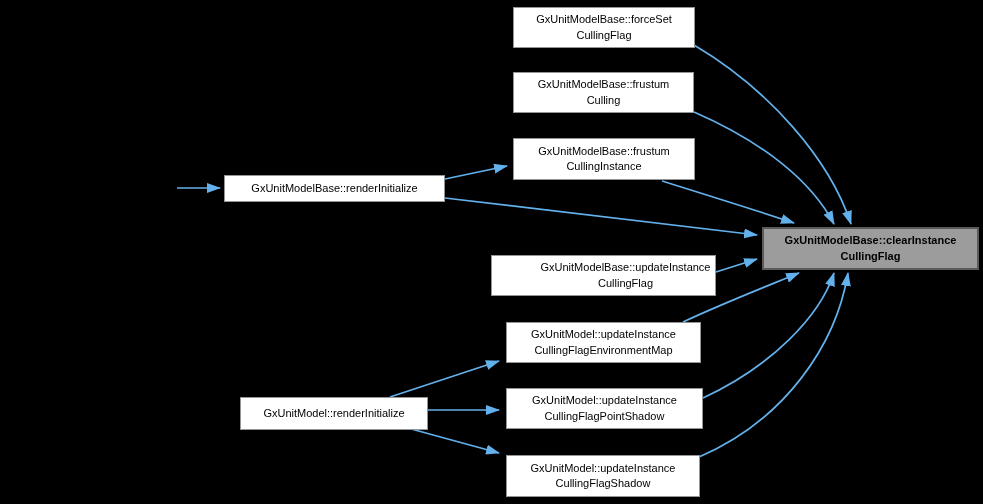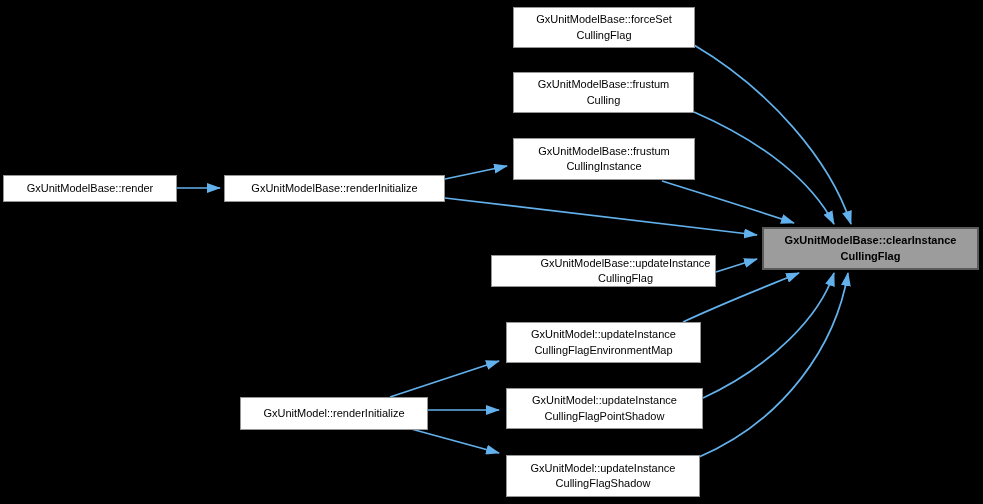--- a/index.html
+++ b/index.html
@@ -73,34 +73,33 @@
     <path class="edge" marker-end="url(#arrowhead)" d="M 662,181 C 710,196 755,210 794,223"></path>
     <path class="edge" marker-end="url(#arrowhead)" d="M 716,272 L 757,259"></path>
     <path class="edge" marker-end="url(#arrowhead)" d="M 683,322 C 728,301 770,285 799,273"></path>
     <path class="edge" marker-end="url(#arrowhead)" d="M 703,398 C 772,366 820,316 834,273"></path>
     <path class="edge" marker-end="url(#arrowhead)" d="M 699,457 C 785,420 836,345 848,273"></path>
     <path class="edge" marker-end="url(#arrowhead)" d="M 390,397 L 499,361"></path>
     <path class="edge" marker-end="url(#arrowhead)" d="M 428,410 L 499,410"></path>
     <path class="edge" marker-end="url(#arrowhead)" d="M 393,424 L 499,453"></path>
   </svg>
 
-  <div class="node" style="left:3px; top:175px; width:174px; height:27px;">GxUnitModelBase::render</div>
 
   <div class="node" style="left:224px; top:175px; width:221px; height:27px;">GxUnitModelBase::renderInitialize</div>
 
   <div class="node" style="left:513px; top:7px; width:182px; height:41px;">GxUnitModelBase::forceSet
 CullingFlag</div>
 
   <div class="node" style="left:513px; top:72px; width:181px; height:41px;">GxUnitModelBase::frustum
 Culling</div>
 
   <div class="node" style="left:513px; top:138px; width:182px; height:42px;">GxUnitModelBase::frustum
 CullingInstance</div>
 
-  <div class="node" style="left:491px; top:255px; width:225px; height:32px;padding-left:44px;">GxUnitModelBase::updateInstance
+  <div class="node" style="left:491px; top:255px; width:225px; height:41px;padding-left:44px;">GxUnitModelBase::updateInstance
 CullingFlag</div>
 
   <div class="node" style="left:506px; top:322px; width:195px; height:41px;">GxUnitModel::updateInstance
 CullingFlagEnvironmentMap</div>
 
   <div class="node" style="left:240px; top:397px; width:188px; height:33px;">GxUnitModel::renderInitialize</div>
 
   <div class="node" style="left:506px; top:388px; width:197px; height:41px;">GxUnitModel::updateInstance
 CullingFlagPointShadow</div>
 

